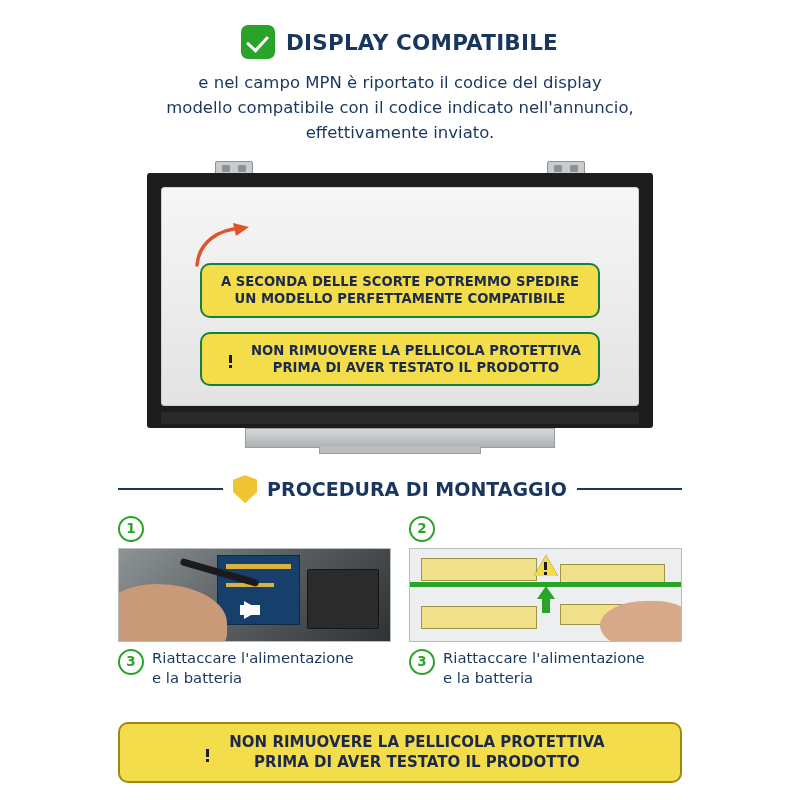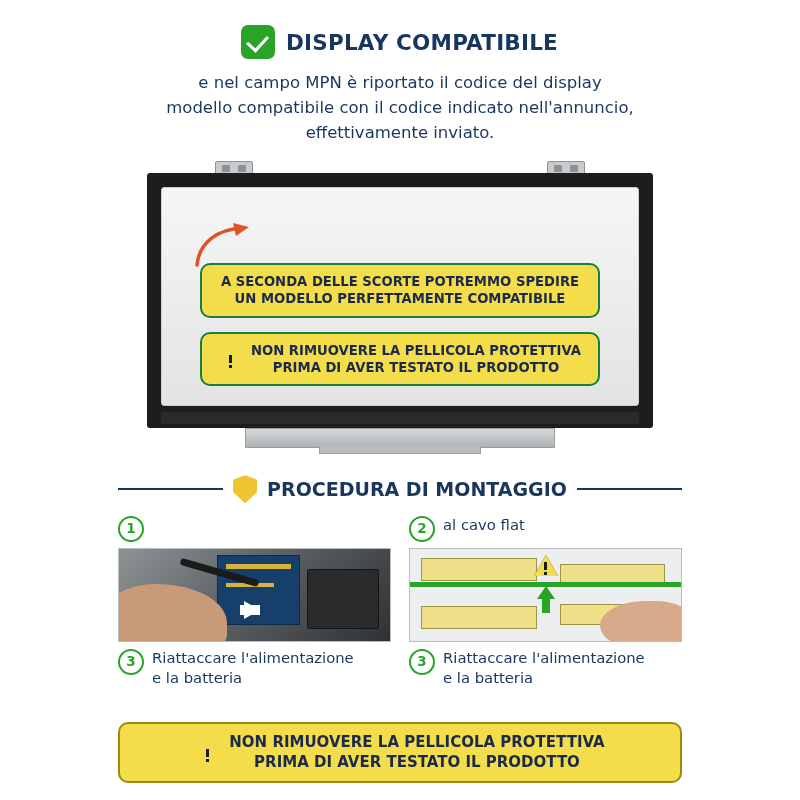--- a/index.html
+++ b/index.html
@@ -465,21 +465,20 @@
 
     <div class="steps">
 
       <div class="step-label">
         <div class="num">1</div>
       </div>
 
       <div class="step-label">
         <div class="num">2</div>
         <div>
-          <div>al cavo flat</div>
         </div>
       </div>
 
       <div class="photo ph-a">
         <div class="board"></div>
         <div class="batt"></div>
         <div class="tool"></div>
         <div class="hand"></div>
         <div class="wht-arrow"></div>
       </div>

